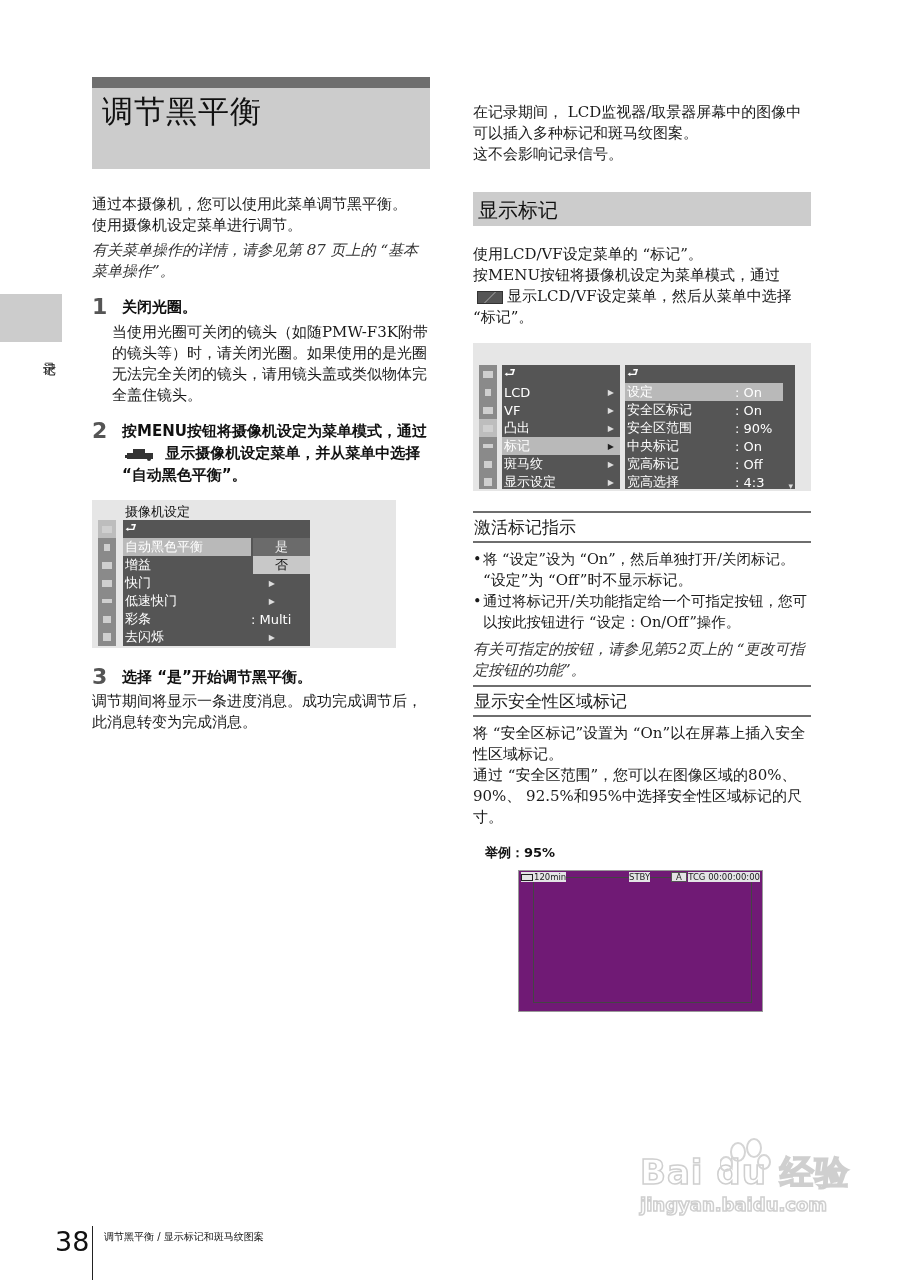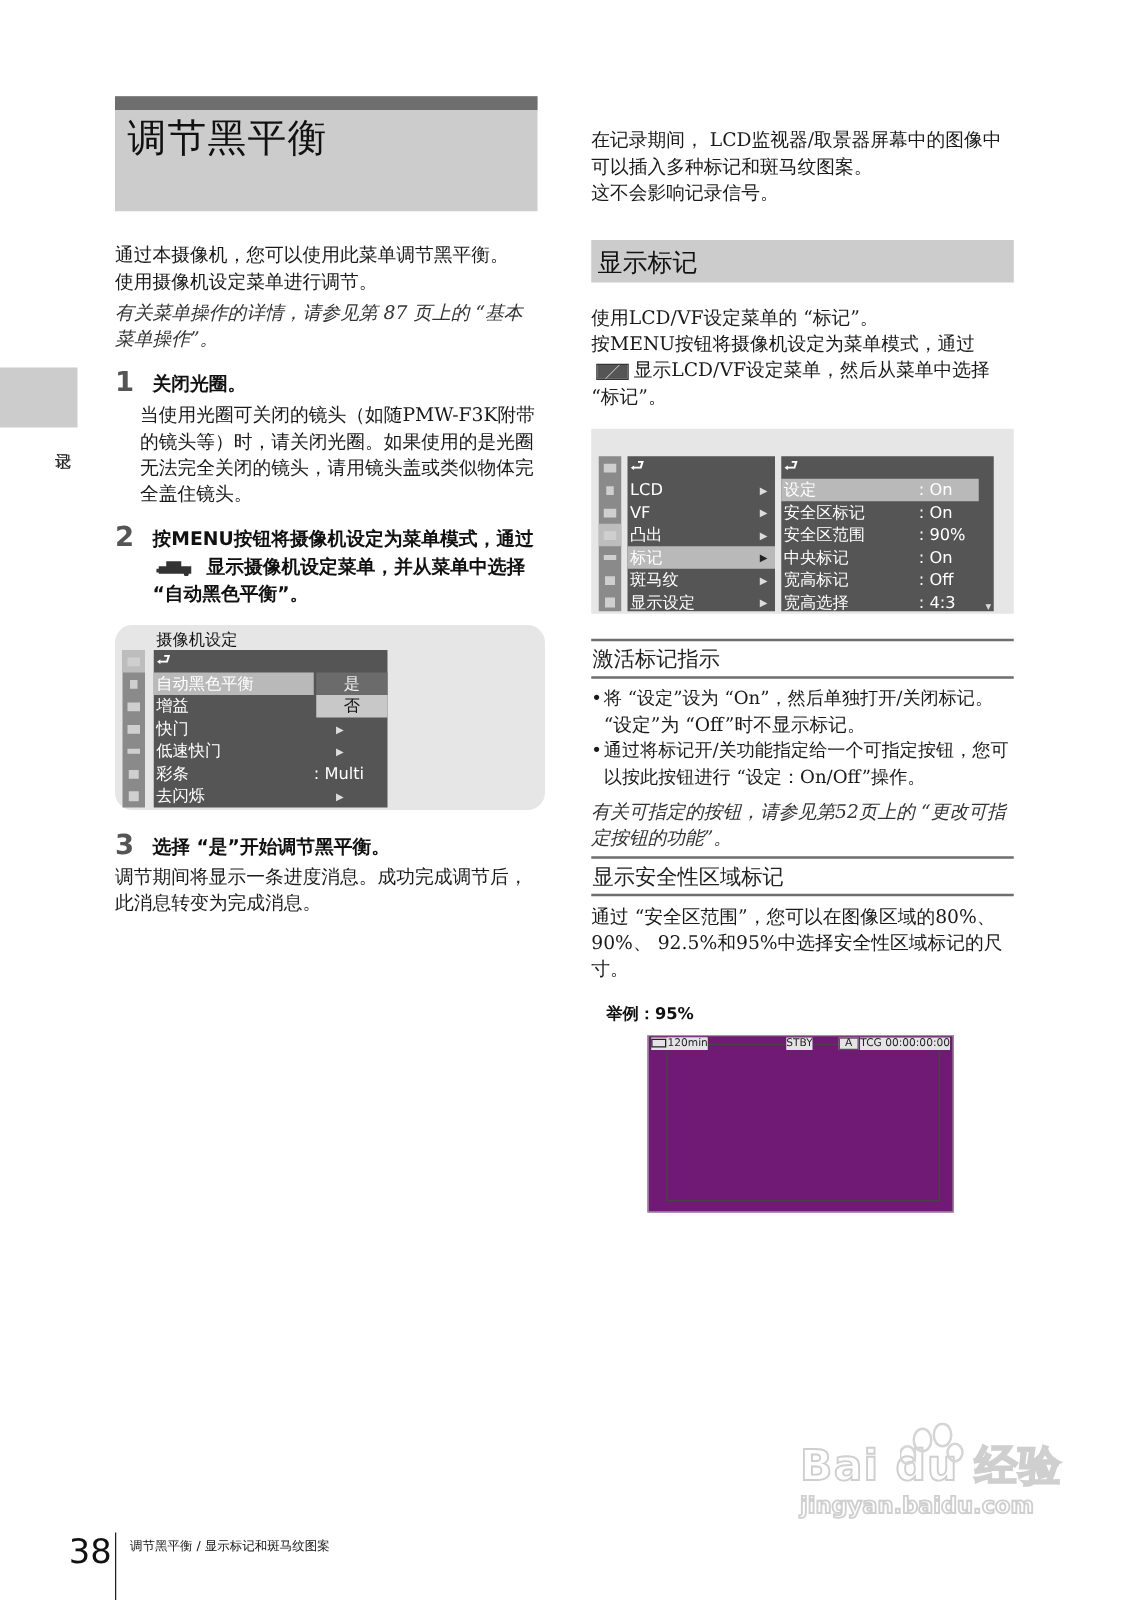--- a/index.html
+++ b/index.html
@@ -94,21 +94,21 @@
       <svg class="inline-cam" viewBox="0 0 32 14">
         <rect x="2" y="6" width="26" height="6" fill="#333"></rect>
         <rect x="8" y="2" width="12" height="5" fill="#333"></rect>
         <rect x="0" y="8" width="4" height="3" fill="#333"></rect>
         <circle cx="24" cy="12" r="2" fill="#333"></circle>
       </svg>
       <span>显示摄像机设定菜单，并从菜单中选择 “自动黑色平衡”。</span>
     </div>
   </div>
 
-  <div class="menu-shot" style="width:344px;height:148px;margin-top:14px;border-radius:14px;">
+  <div class="menu-shot" style="width:304px;height:148px;margin-top:14px;">
     <div class="menu-title" style="left:33px;top:3px;">摄像机设定</div>
     <div class="icon-strip" style="top:20px;height:126px;">
       <div class="ic active">
           <span></span>
         </div>
       <div class="ic">
           <span style="width:6px;"></span>
         </div>
       <div class="ic">
           <span></span>
@@ -276,20 +276,21 @@
     <p class="para indent">“设定”为 “Off”时不显示标记。</p>
     <div class="bullet">
       <span class="dot">•</span>
       <span class="txt">通过将标记开/关功能指定给一个可指定按钮，您可以按此按钮进行 “设定：On/Off”操作。</span>
     </div>
     <p class="para italic" style="margin-top:6px;">有关可指定的按钮，请参见第52页上的 “更改可指定按钮的功能”。</p>
   </div>
 
   <div class="sub-head" style="margin-top:4px;">显示安全性区域标记</div>
   <div style="margin-top:6px;">
+    <p class="para">将 “安全区标记”设置为 “On”以在屏幕上插入安全性区域标记。</p>
     <p class="para">通过 “安全区范围”，您可以在图像区域的80%、 90%、 92.5%和95%中选择安全性区域标记的尺寸。</p>
   </div>
 
   <div class="example-label">举例：95%</div>
 
   <div class="monitor">
     <div class="safe"></div>
     <div class="status">
       <span style="left:0;"><span style="position:static;display:inline-block;width:12px;height:7px;border:1px solid #222;vertical-align:middle;margin-right:1px;"></span><span style="position:static;">120min</span></span>
       <span style="left:108px;">STBY</span>

